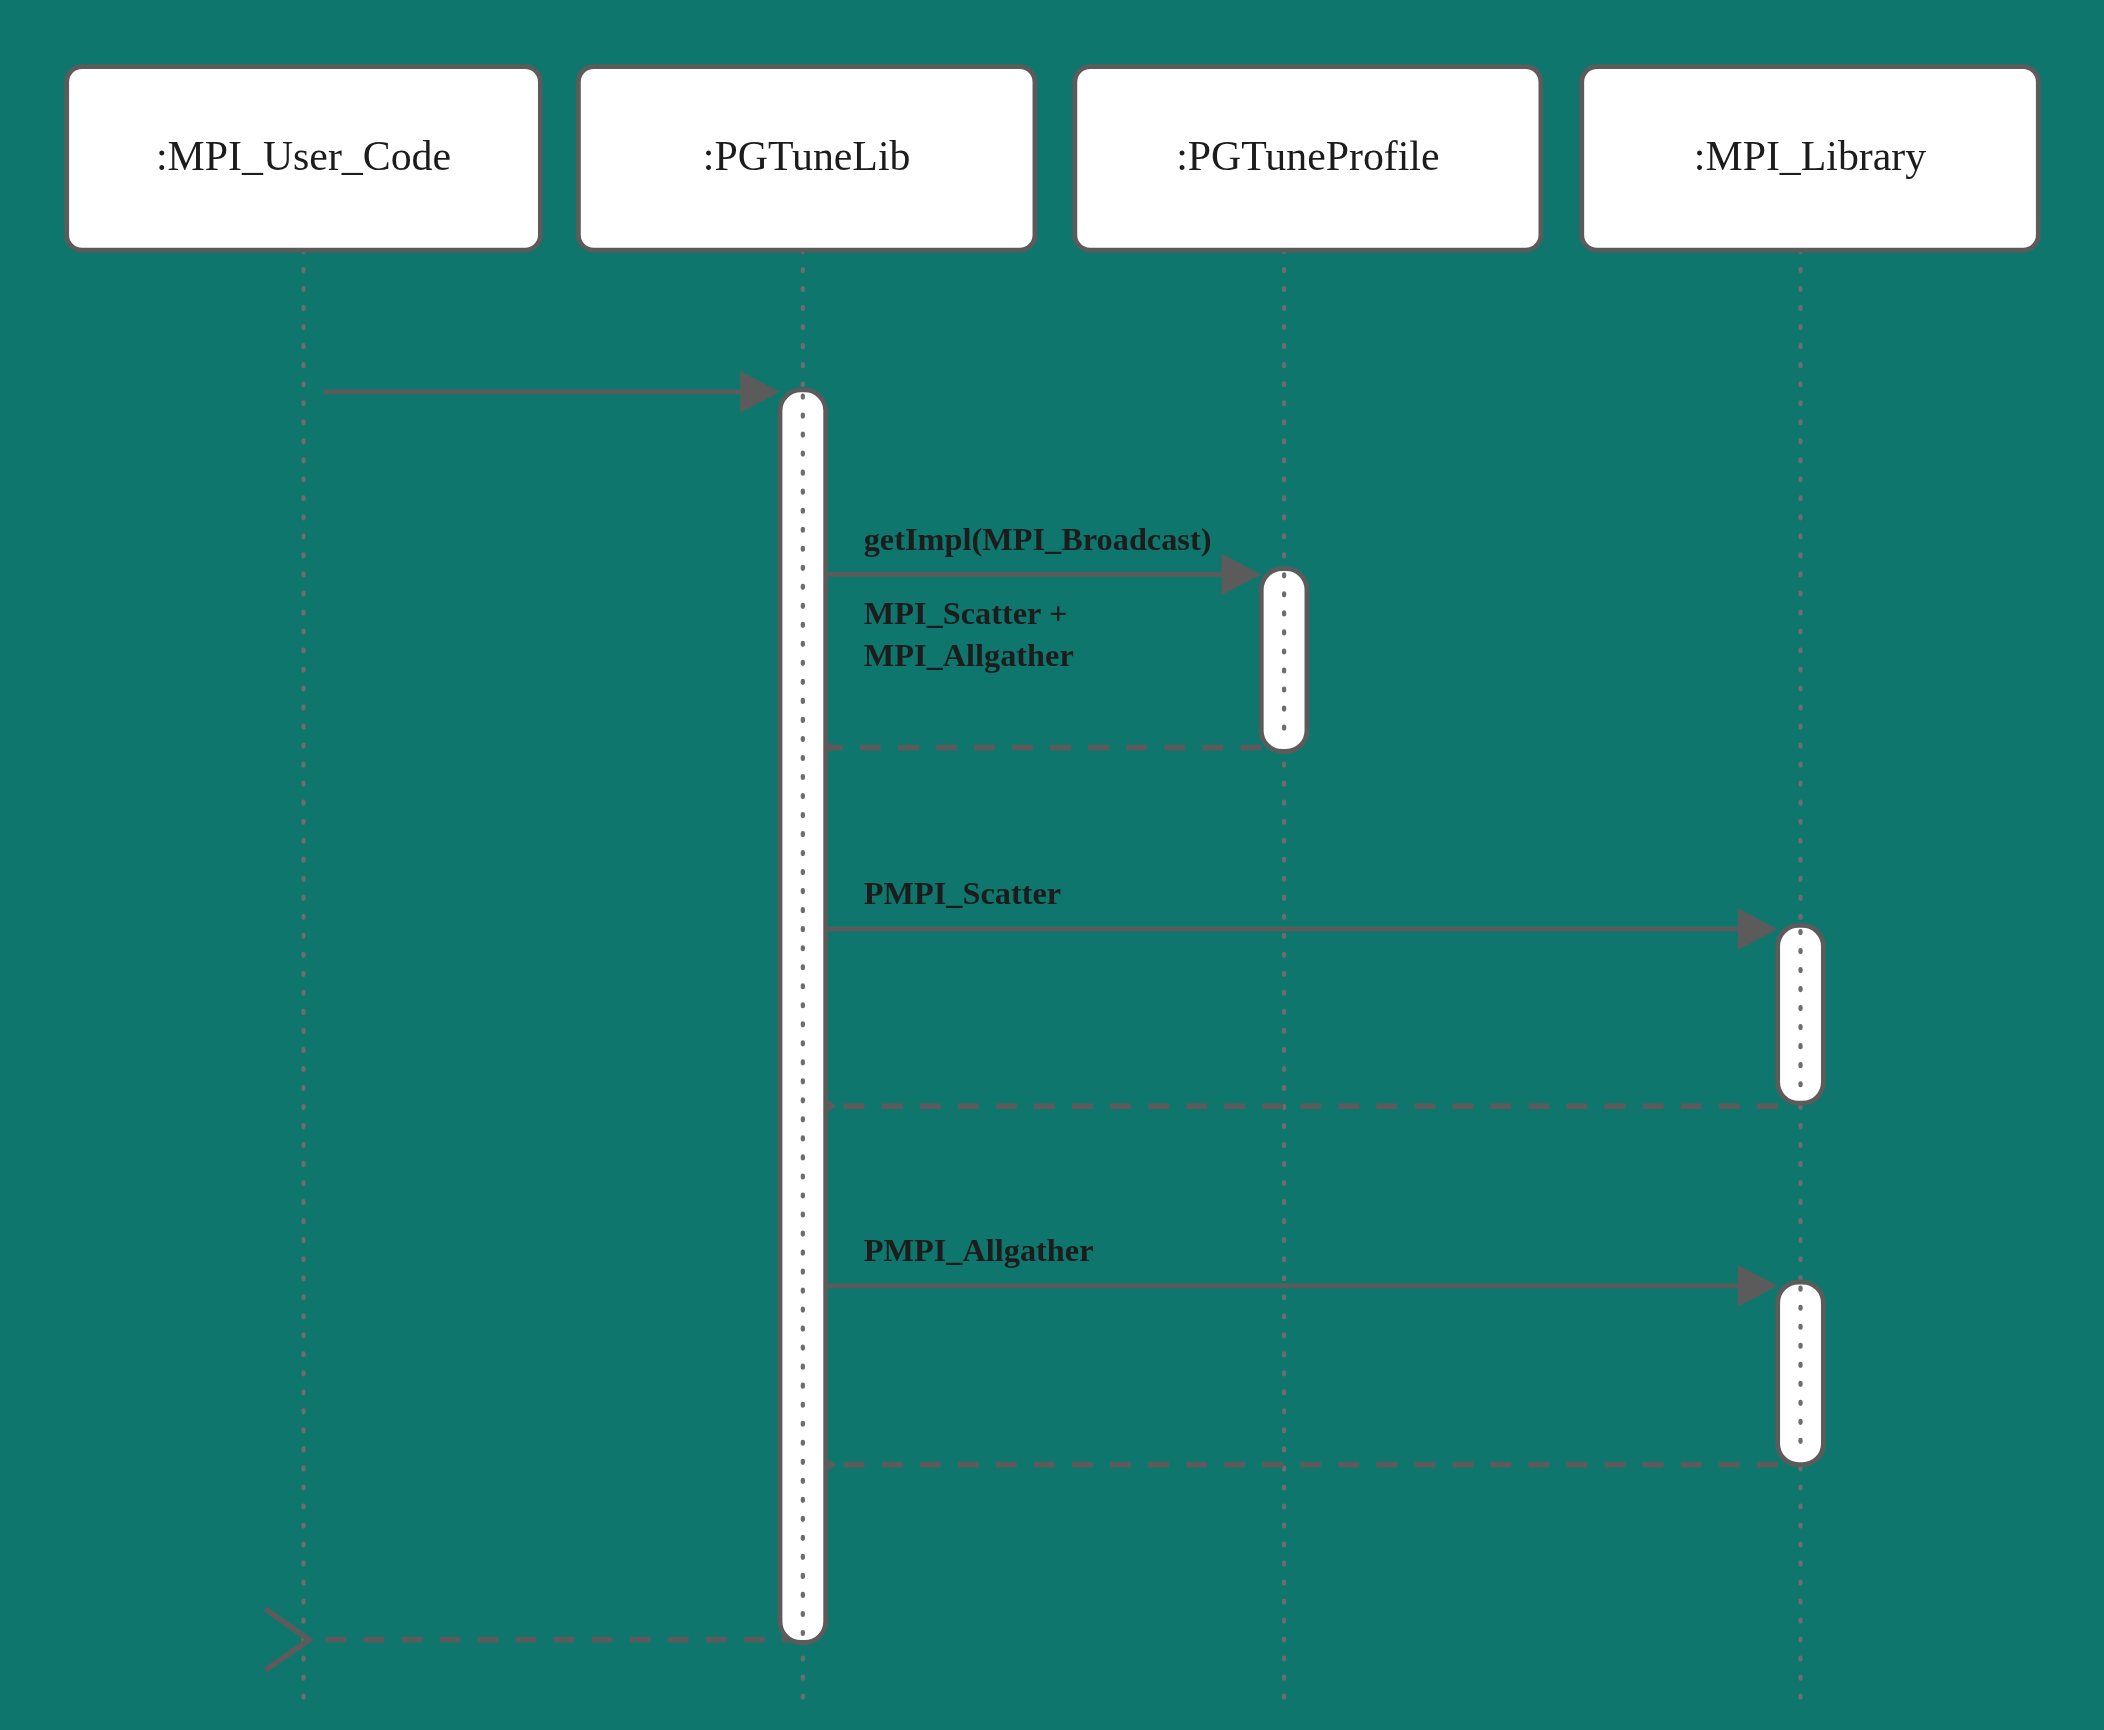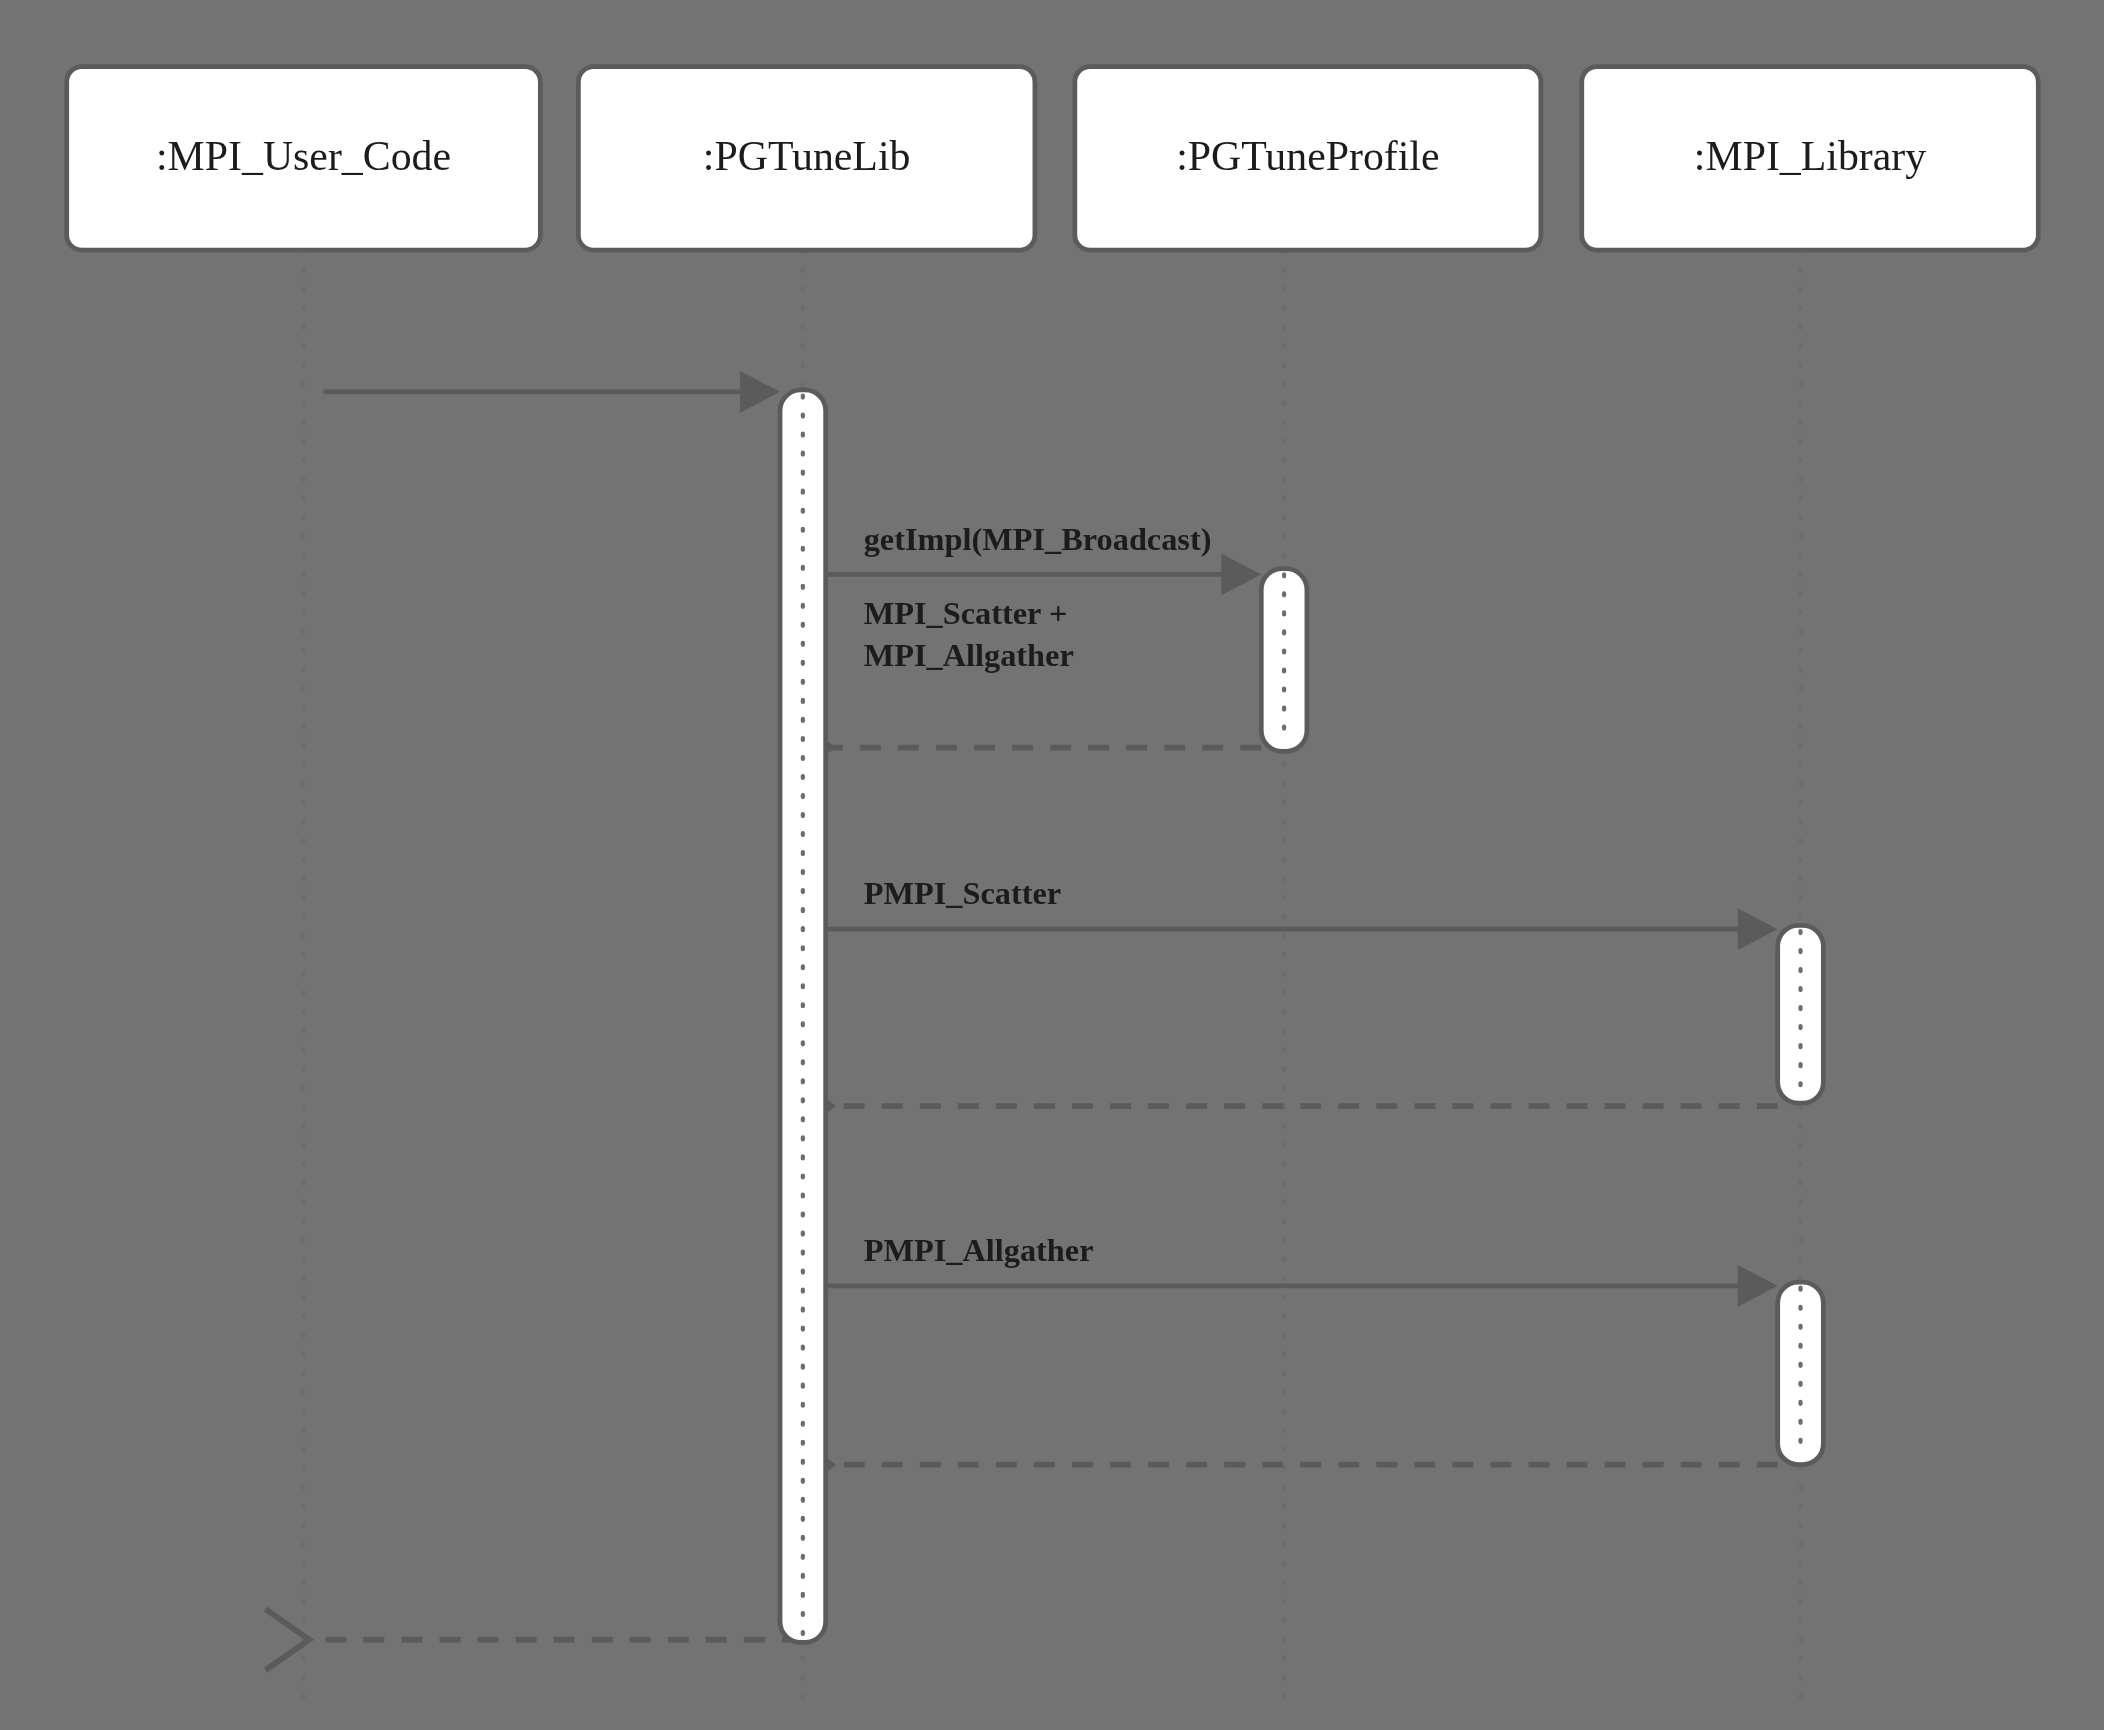--- a/index.html
+++ b/index.html
@@ -8,21 +8,21 @@
     padding: 0;
     background: #ffffff;
   }
   body {
     font-family: "Liberation Serif", "DejaVu Serif", serif;
   }
   #canvas {
     position: relative;
     width: 2105px;
     height: 1730px;
-    background: #737373;
+    background: #0f766e;
     overflow: hidden;
   }
   #diagram-svg {
     position: absolute;
     top: 0;
     left: 0;
     width: 2105px;
     height: 1730px;
   }
   .participant-box {

